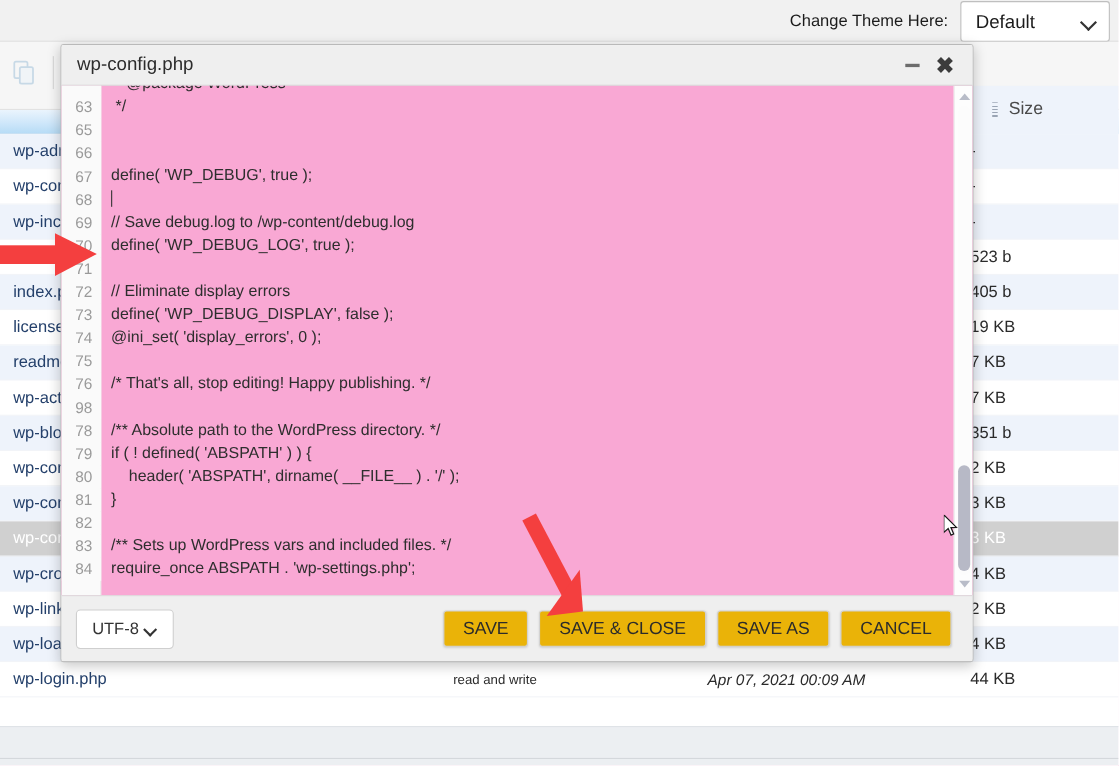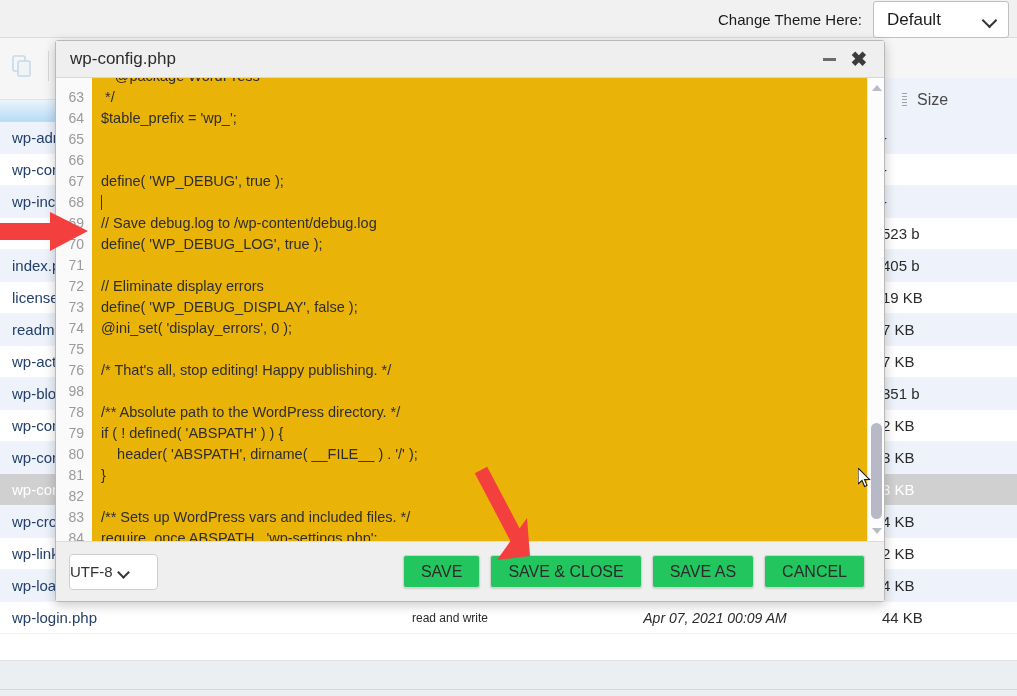--- a/index.html
+++ b/index.html
@@ -166,21 +166,21 @@
     display: flex; align-items: center; justify-content: center;
     color: #4a4a4a;
   }
   .dlg-min span {
     display: block; width: 13px; height: 3px; background: #6c6c6c;
   }
   .dlg-close { font-size: 20px; font-weight: bold; color: #3c3c3c; }
 
   .dlg-body {
     flex: 1; position: relative; overflow: hidden;
-    background: #eab308;
+    background: #f9a8d4;
     display: flex;
   }
   .code-area {
     flex: 1; position: relative; overflow: hidden;
     padding-top: 0;
   }
   .code-scroll {
     position: absolute; left: 0; top: -12px;
     width: 100%;
   }
@@ -249,42 +249,42 @@
     background: #efefef;
     border-top: 1px solid #dcdcdc;
     display: flex; align-items: center;
     padding: 0 19px 0 13px;
   }
   .enc-select {
     width: 89px; height: 36px;
     background: #fff;
     border: 1px solid #cfcfcf;
     border-radius: 4px;
-    display: flex; align-items: center; 
+    display: flex; align-items: center; justify-content: center;
     gap: 6px;
     font-size: 15px; color: #333;
   }
   .enc-chev {
     width: 11px; height: 7px; position: relative;
   }
   .enc-chev::before {
     content: ""; position: absolute; left: 0; top: 0;
     width: 7px; height: 7px;
     border-right: 2px solid #333;
     border-bottom: 2px solid #333;
     transform: rotate(45deg);
   }
   .btn-group {
     margin-left: auto;
     display: flex; align-items: center; gap: 10px;
   }
   .btn {
     height: 33px;
     padding: 0 17px;
-    background: #22c55e;
+    background: #eab308;
     border: 1px solid #d2d2d2;
     border-radius: 3px;
     box-shadow: 0 1px 2px rgba(0,0,0,.13);
     font-size: 16px; color: #2b2b2b;
     display: flex; align-items: center; justify-content: center;
     white-space: nowrap;
   }
 
   
   .arrow-svg { position: absolute; pointer-events: none; }
@@ -454,24 +454,20 @@
       <div class="code-area">
         <div class="gutter-bg"></div>
         <div class="code-scroll" id="code">
             <div class="cline">
               <div class="gutter"></div>
               <div class="ctext"> * @package WordPress</div>
             </div>
             <div class="cline">
               <div class="gutter">63</div>
               <div class="ctext"> */</div>
-            </div>
-            <div class="cline">
-              <div class="gutter">64</div>
-              <div class="ctext">$table_prefix = 'wp_';</div>
             </div>
             <div class="cline">
               <div class="gutter">65</div>
               <div class="ctext"></div>
             </div>
             <div class="cline">
               <div class="gutter">66</div>
               <div class="ctext"></div>
             </div>
             <div class="cline">

